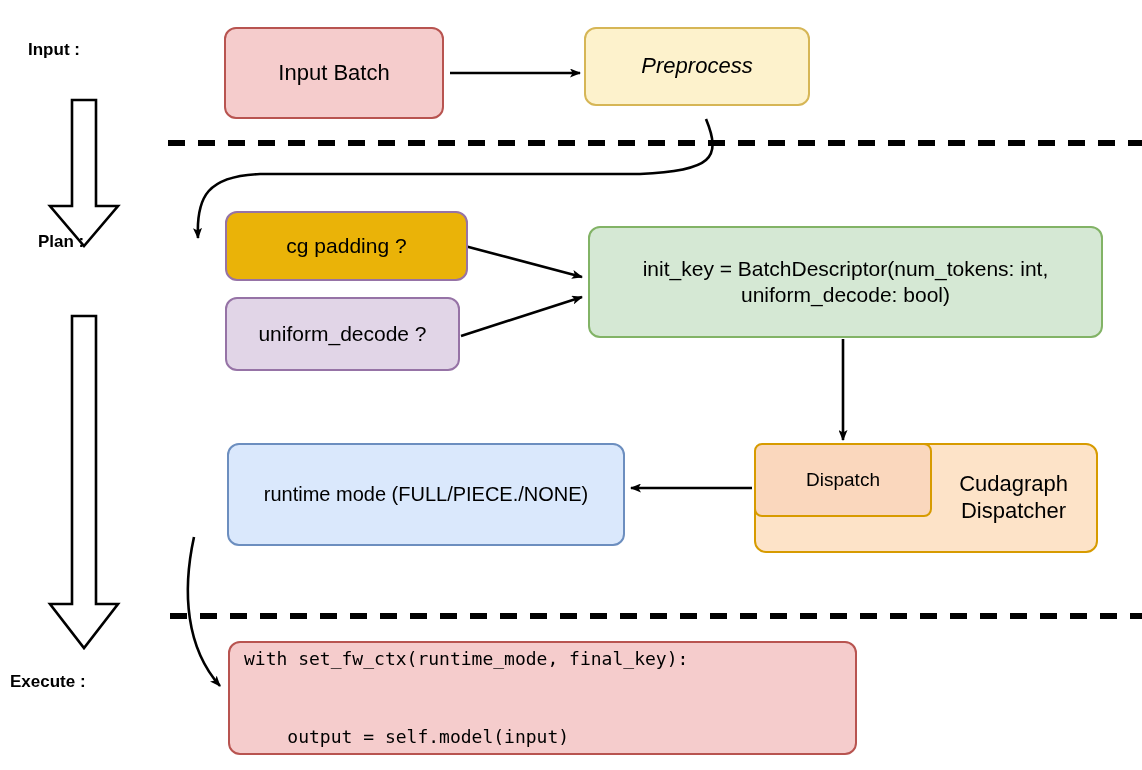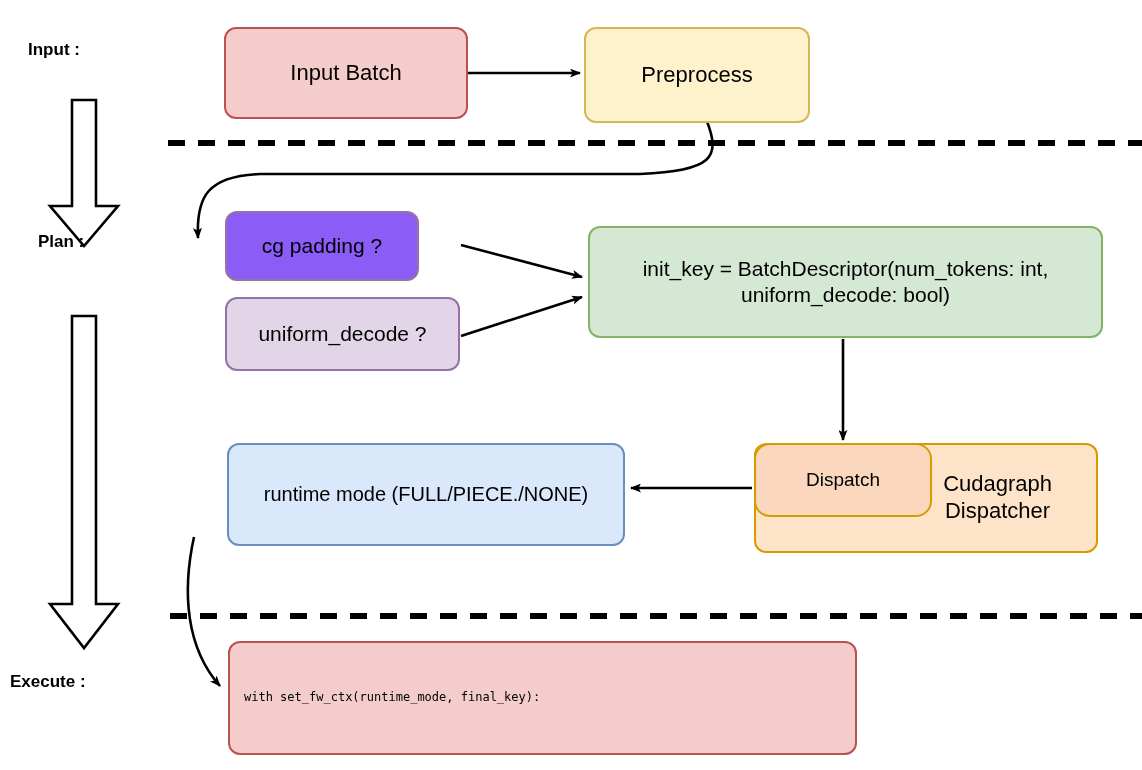--- a/index.html
+++ b/index.html
@@ -43,32 +43,33 @@
   .stage-label {
     position: absolute;
     font-weight: bold;
     font-size: 17px;
     color: #000000;
     white-space: nowrap;
   }
 
   
   #node-input-batch {
-    left: 224px; top: 27px; width: 244px; height: 92px;
+    left: 224px; top: 27px; width: 220px; height: 92px;
     background: #f5cccc; border-color: #b85450;
     font-size: 22px;
   }
   #node-preprocess {
-    left: 584px; top: 27px; width: 226px; height: 96px;
+    left: 584px; top: 27px; width: 226px; height: 79px;
     background: #fdf2cc; border-color: #d6b656;
     font-size: 22px;
+    font-style: italic;
   }
   #node-cg-padding {
-    left: 225px; top: 211px; width: 194px; height: 70px;
-    background: #8b5cf6; border-color: #9673a6;
+    left: 225px; top: 211px; width: 243px; height: 70px;
+    background: #eab308; border-color: #9673a6;
     font-size: 21px;
   }
   #node-uniform-decode {
     left: 225px; top: 297px; width: 235px; height: 74px;
     background: #e1d5e7; border-color: #9673a6;
     font-size: 21px;
     text-align: center;
   }
   #node-init-key {
     left: 588px; top: 226px; width: 515px; height: 112px;
@@ -78,33 +79,33 @@
   #node-runtime-mode {
     left: 227px; top: 443px; width: 398px; height: 103px;
     background: #dae8fc; border-color: #6c8ebf;
     font-size: 20px; padding: 12px 8px;
   }
   #node-cudagraph-dispatcher {
     left: 754px; top: 443px; width: 344px; height: 110px;
     background: #fde3c8; border-color: #d79b00;
     font-size: 22px;
     align-items: center; justify-content: flex-end;
-    padding-right: 44px;
+    padding-right: 28px;
   }
   #node-dispatch {
     left: 754px; top: 443px; width: 178px; height: 74px;
     background: #fad7bd; border-color: #d79b00;
     font-size: 19px;
-    border-radius: 16px;
+    border-radius: 8px;
   }
   #node-code {
     left: 228px; top: 641px; width: 629px; height: 114px;
     background: #f5cccc; border-color: #b85450;
     font-family: "DejaVu Sans Mono", monospace;
-    font-size: 12px;
+    font-size: 18px;
     align-items: center; justify-content: flex-start;
     padding-left: 14px;
     text-align: left;
     white-space: pre;
     line-height: 1.45;
   }
 
   #label-input   { left: 28px; top: 40px; }
   #label-plan    { left: 38px; top: 232px; }
   #label-execute { left: 10px; top: 672px; }
@@ -184,16 +185,17 @@
     </div>
   </div>
 
   <div class="node" id="node-dispatch">
     <span>Dispatch</span>
   </div>
 
   <div class="node" id="node-code">
     <div>
       <div>with set_fw_ctx(runtime_mode, final_key):</div>
+      <div>    output = self.model(input)</div>
     </div>
   </div>
 
 </div>
 
 </body></html>

